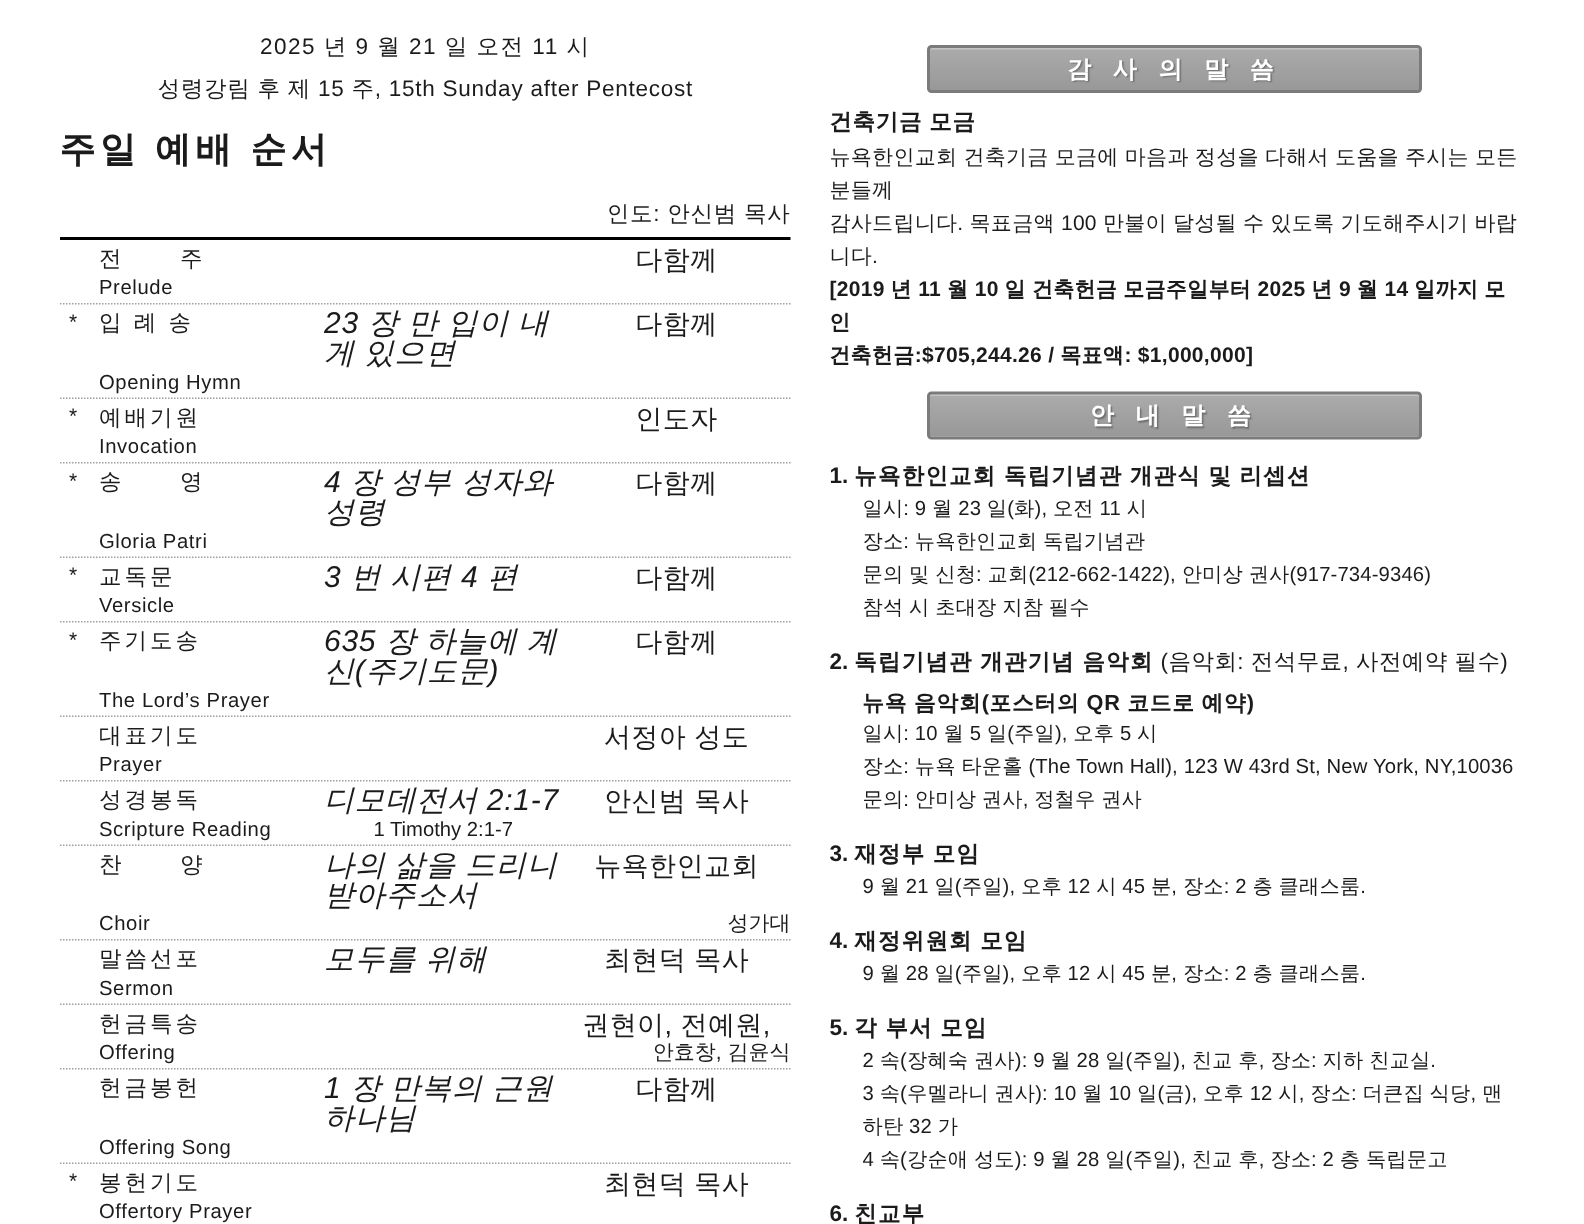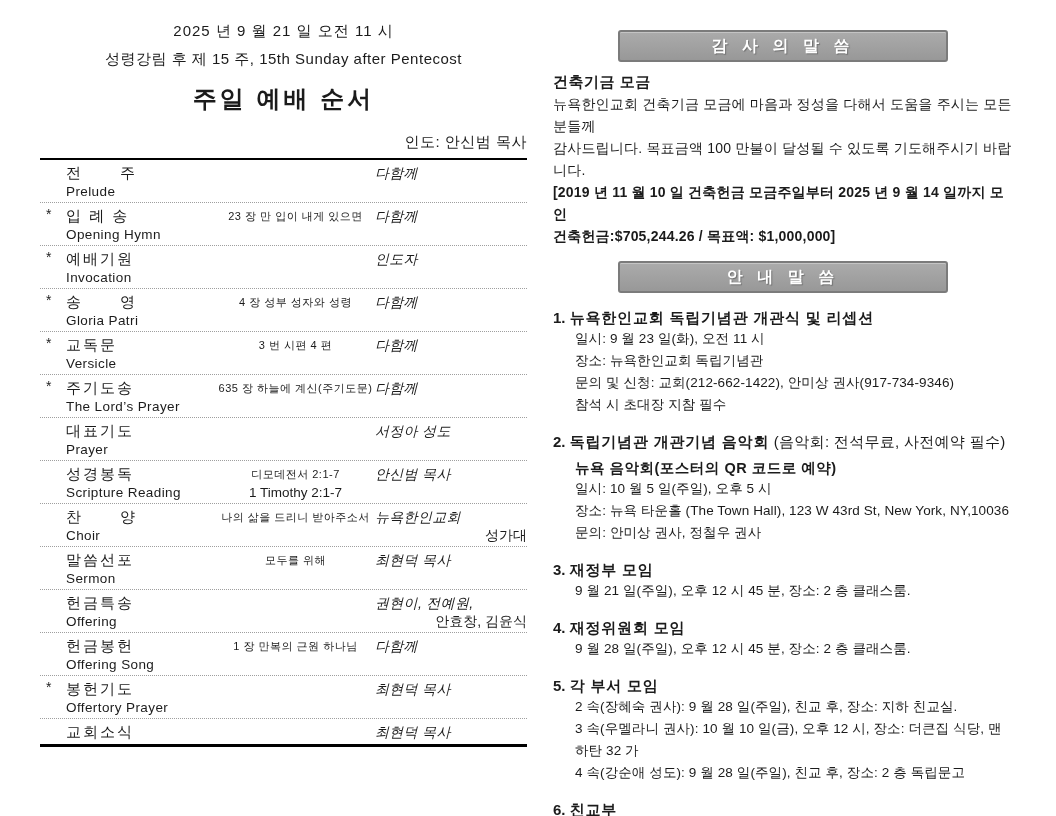--- a/index.html
+++ b/index.html
@@ -6,34 +6,34 @@
   body{
     width:1056px;height:816px;background:#ffffff;color:#1b1b1b;
     font-family:"Liberation Sans","DejaVu Sans",sans-serif;
     position:relative;overflow:hidden;
   }
   .page{display:flex;width:1056px;height:708px;}
   
   .left-col{width:487px;margin-left:40px;padding-top:22px;box-sizing:border-box;}
   .hdr-date{font-size:15px;text-align:center;letter-spacing:1px;}
   .hdr-sunday{font-size:15px;text-align:center;margin-top:9px;letter-spacing:.5px;}
-  .hdr-title{font-size:24px;font-weight:bold;text-align:center;margin:14px 0 0 0;letter-spacing:3px;}
+  .hdr-title{font-size:24px;font-weight:bold;margin:14px 0 0 0;letter-spacing:3px;}
   .leader{font-size:15px;text-align:right;margin-top:18px;margin-bottom:6px;letter-spacing:.5px;}
   .order-table{border-top:2px solid #000;border-bottom:3px solid #000;}
   .order-row{
     display:grid;
     grid-template-columns:26px 150px 1fr 152px;
     grid-template-rows:auto auto;
     padding:3px 0 2px 0;
   }
   .order-row:not(:last-child){border-bottom:1px dotted #9f9f9f;}
   .order-row .star{grid-column:1;grid-row:1;font-size:14px;padding-left:6px;}
   .order-row .kr{grid-column:2;grid-row:1;font-size:15px;letter-spacing:2px;white-space:pre;line-height:20px;}
-  .order-row .c1{grid-column:3;grid-row:1;font-size:11px;text-align:center;letter-spacing:.5px;line-height:20px;}
-  .order-row .w1{grid-column:4;grid-row:1;font-size:14px;text-align:left;line-height:20px;letter-spacing:.3px;font-style:italic;}
+  .order-row .c1{grid-column:3;grid-row:1;font-size:20px;text-align:left;letter-spacing:.5px;line-height:20px;font-style:italic;}
+  .order-row .w1{grid-column:4;grid-row:1;font-size:18px;text-align:center;line-height:20px;letter-spacing:.3px;}
   .order-row .en{grid-column:2;grid-row:2;font-family:Liberation Sans, sans-serif;font-size:13.5px;line-height:17px;letter-spacing:.4px;}
   .order-row .c2{grid-column:3;grid-row:2;font-size:13.5px;text-align:center;line-height:17px;}
   .order-row .w2{grid-column:4;grid-row:2;font-size:14px;text-align:right;line-height:17px;}
   
   .right-col{width:460px;margin-left:26px;padding-top:30px;box-sizing:border-box;}
   .section-btn{
     width:326px;height:28px;margin:0 auto;
     background:linear-gradient(#ababab,#989898);
     border:2px solid #7b7b7b;border-radius:3px;
     display:flex;align-items:center;justify-content:center;

